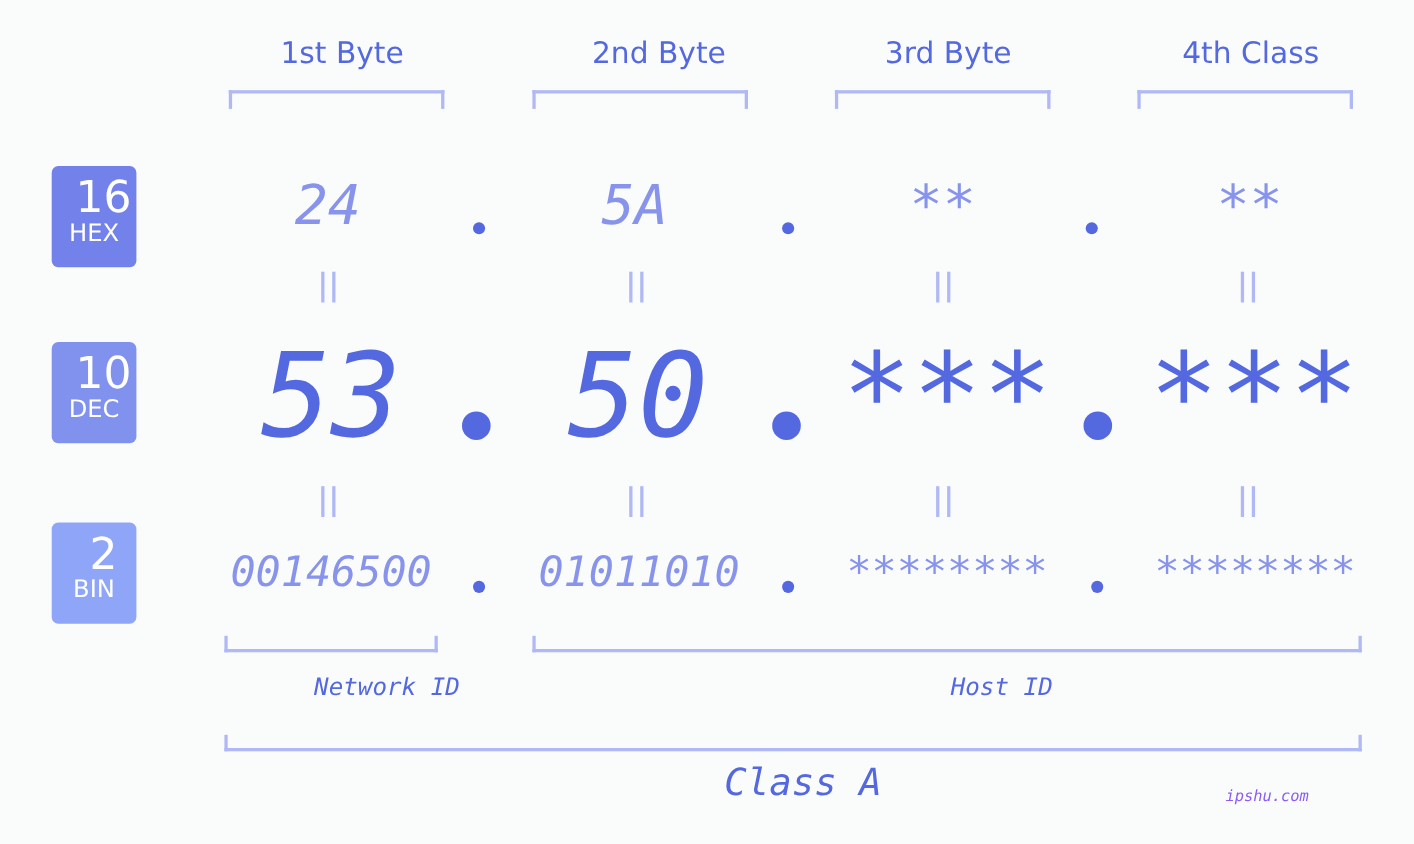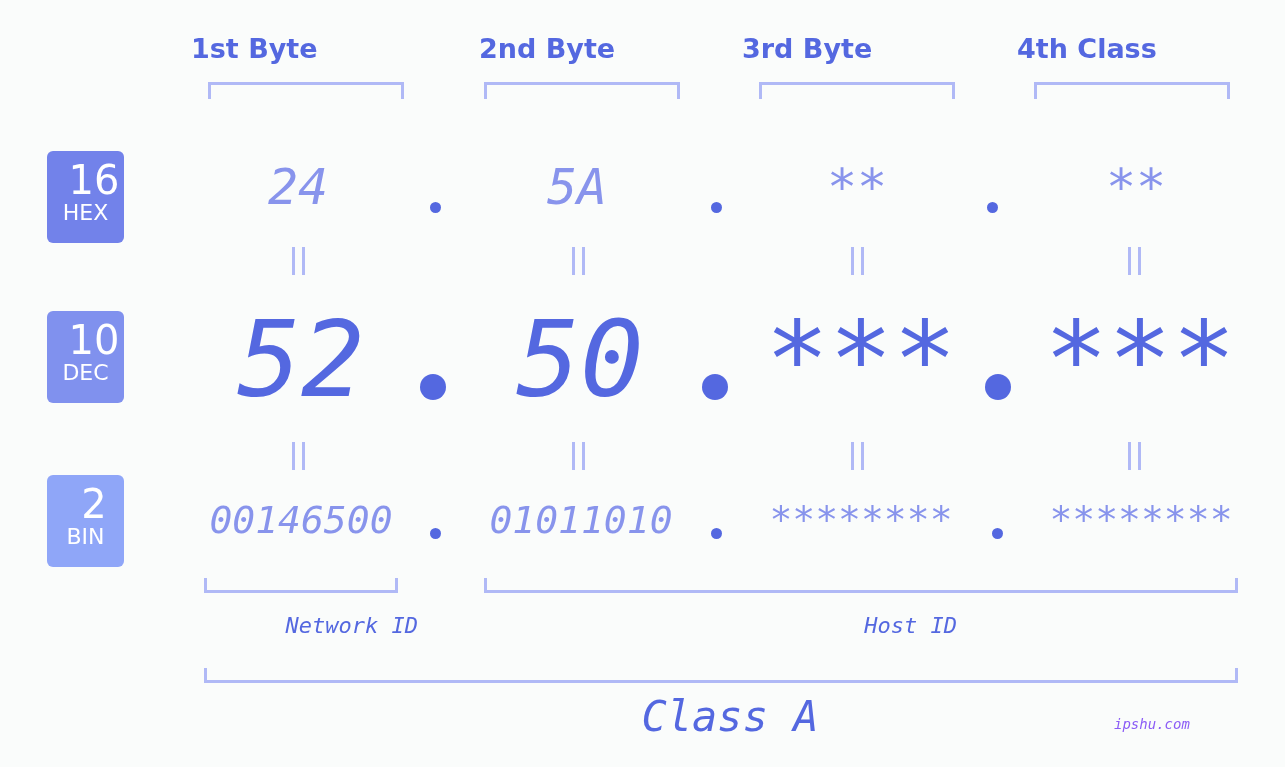--- a/index.html
+++ b/index.html
@@ -1,18 +1,18 @@
 <!DOCTYPE html>
 <html><head>
 <meta charset="utf-8">
 <style>
   html,body{margin:0;padding:0;}
   body{width:1285px;height:767px;background:#fafcfb;position:relative;overflow:hidden;font-family:"DejaVu Sans",sans-serif;}
   .abs{position:absolute;}
-  .byte-head{width:240px;text-align:left;font-size:27px;color:#5468e0;top:33px;font-weight:bold;}
+  .byte-head{width:240px;text-align:center;font-size:27px;color:#5468e0;top:33px;}
   .bracket-top{height:14px;border:3px solid #b0b9f6;border-bottom:none;top:82px;}
   .badge{left:47px;width:77px;border-radius:6px;color:#fff;text-align:center;}
   .badge .num{font-size:40px;line-height:42px;display:block;padding-top:8px;margin-left:17px;}
   .badge .lbl{font-size:22px;line-height:24px;display:block;}
   .mono{font-family:"DejaVu Sans Mono",monospace;font-style:italic;}
   .hex{color:#8894ec;font-size:50px;width:200px;text-align:center;top:158px;}
   .dec{color:#5468e0;font-size:106px;width:240px;text-align:center;top:298px;}
   .bin{color:#8894ec;font-size:38px;width:240px;text-align:center;top:498px;}
   .dot-sm{width:11px;height:11px;border-radius:50%;background:#5468e0;}
   .dot-lg{width:26px;height:26px;border-radius:50%;background:#5468e0;}
@@ -65,21 +65,21 @@
   </div>
 <div class="abs eq" style="left:851px;top:247px">
     <span style="left:0"></span>
     <span style="left:10px"></span>
   </div>
 <div class="abs eq" style="left:1128px;top:247px">
     <span style="left:0"></span>
     <span style="left:10px"></span>
   </div>
 
-<div class="abs mono dec" style="left:181px">52</div>
+<div class="abs mono dec" style="left:181px">53</div>
 <div class="abs mono dec" style="left:460px">50</div>
 <div class="abs mono dec" style="left:741px">***</div>
 <div class="abs mono dec" style="left:1020px">***</div>
 <div class="abs dot-lg" style="left:420px;top:374px"></div>
 <div class="abs dot-lg" style="left:702px;top:374px"></div>
 <div class="abs dot-lg" style="left:985px;top:374px"></div>
 
 <div class="abs eq" style="left:292px;top:442px">
     <span style="left:0"></span>
     <span style="left:10px"></span>
@@ -104,15 +104,15 @@
 <div class="abs dot-sm" style="left:430px;top:528px"></div>
 <div class="abs dot-sm" style="left:711px;top:528px"></div>
 <div class="abs dot-sm" style="left:992px;top:528px"></div>
 
 <div class="abs bracket-bot" style="left:204px;top:578px;width:188px"></div>
 <div class="abs bracket-bot" style="left:484px;top:578px;width:748px"></div>
 <div class="abs mono lbl-id" style="left:198px;top:613px;width:220px">Network ID</div>
 <div class="abs mono lbl-id" style="left:737px;top:613px;width:220px">Host ID</div>
 
 <div class="abs bracket-bot" style="left:204px;top:668px;width:1028px"></div>
-<div class="abs mono" style="left:580px;top:692px;width:300px;text-align:center;font-size:42px;color:#5468e0">Class A</div>
+<div class="abs mono" style="left:580px;top:692px;width:300px;text-align:center;font-size:34px;color:#5468e0">Class A</div>
 
 <div class="abs mono" style="left:1114px;top:716px;font-size:14px;color:#8b5cf6">ipshu.com</div>
 
 </body></html>

